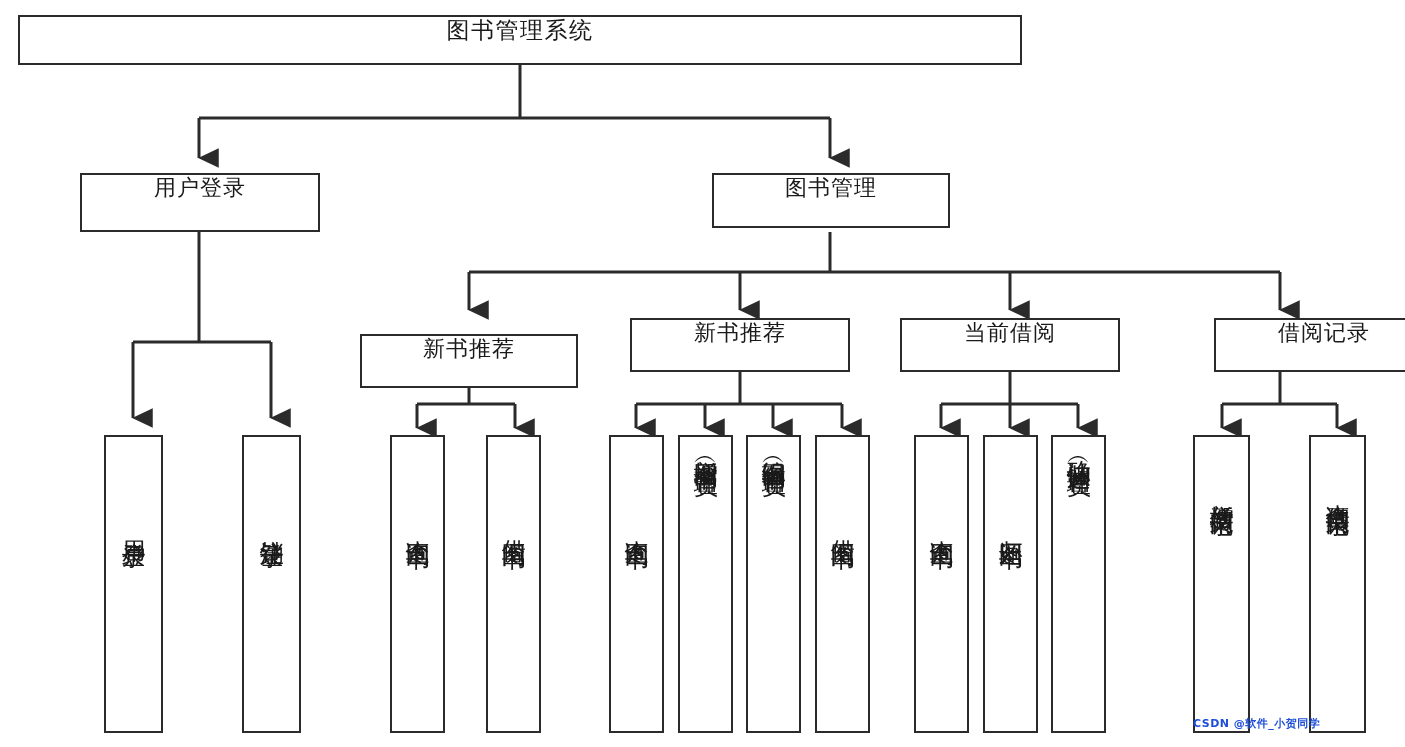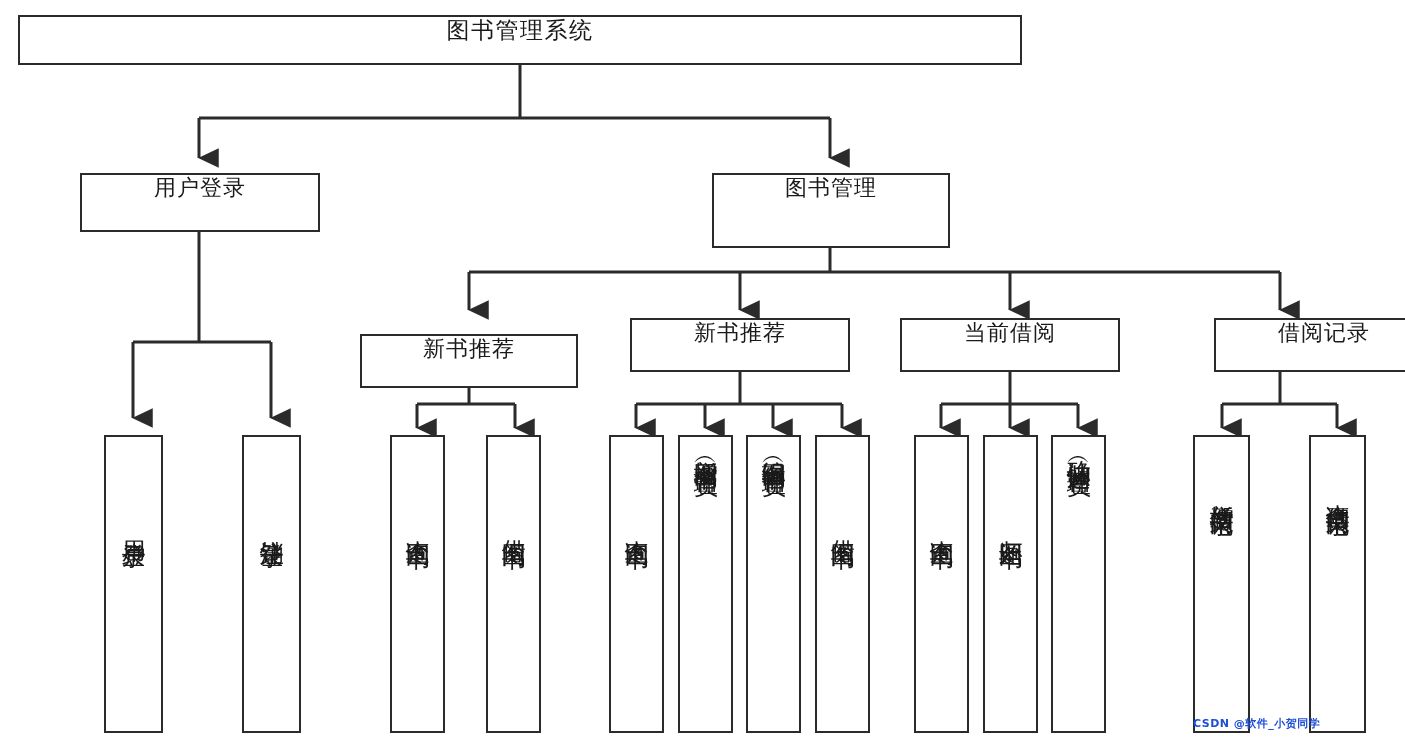--- a/index.html
+++ b/index.html
@@ -133,21 +133,21 @@
     </g>
   </svg>
 
   <div class="node root horiz" style="left:18px; top:15px; width:1004px; height:50px;">
     <span class="label">图书管理系统</span>
   </div>
 
   <div class="node horiz" style="left:80px; top:173px; width:240px; height:59px;">
     <span class="label">用户登录</span>
   </div>
-  <div class="node horiz" style="left:712px; top:173px; width:238px; height:75px;">
+  <div class="node horiz" style="left:712px; top:173px; width:238px; height:55px;">
     <span class="label">图书管理</span>
   </div>
 
   <div class="node horiz" style="left:360px; top:334px; width:218px; height:54px;">
     <span class="label">新书推荐</span>
   </div>
   <div class="node horiz" style="left:630px; top:318px; width:220px; height:54px;">
     <span class="label">新书推荐</span>
   </div>
   <div class="node horiz" style="left:900px; top:318px; width:220px; height:54px;">

